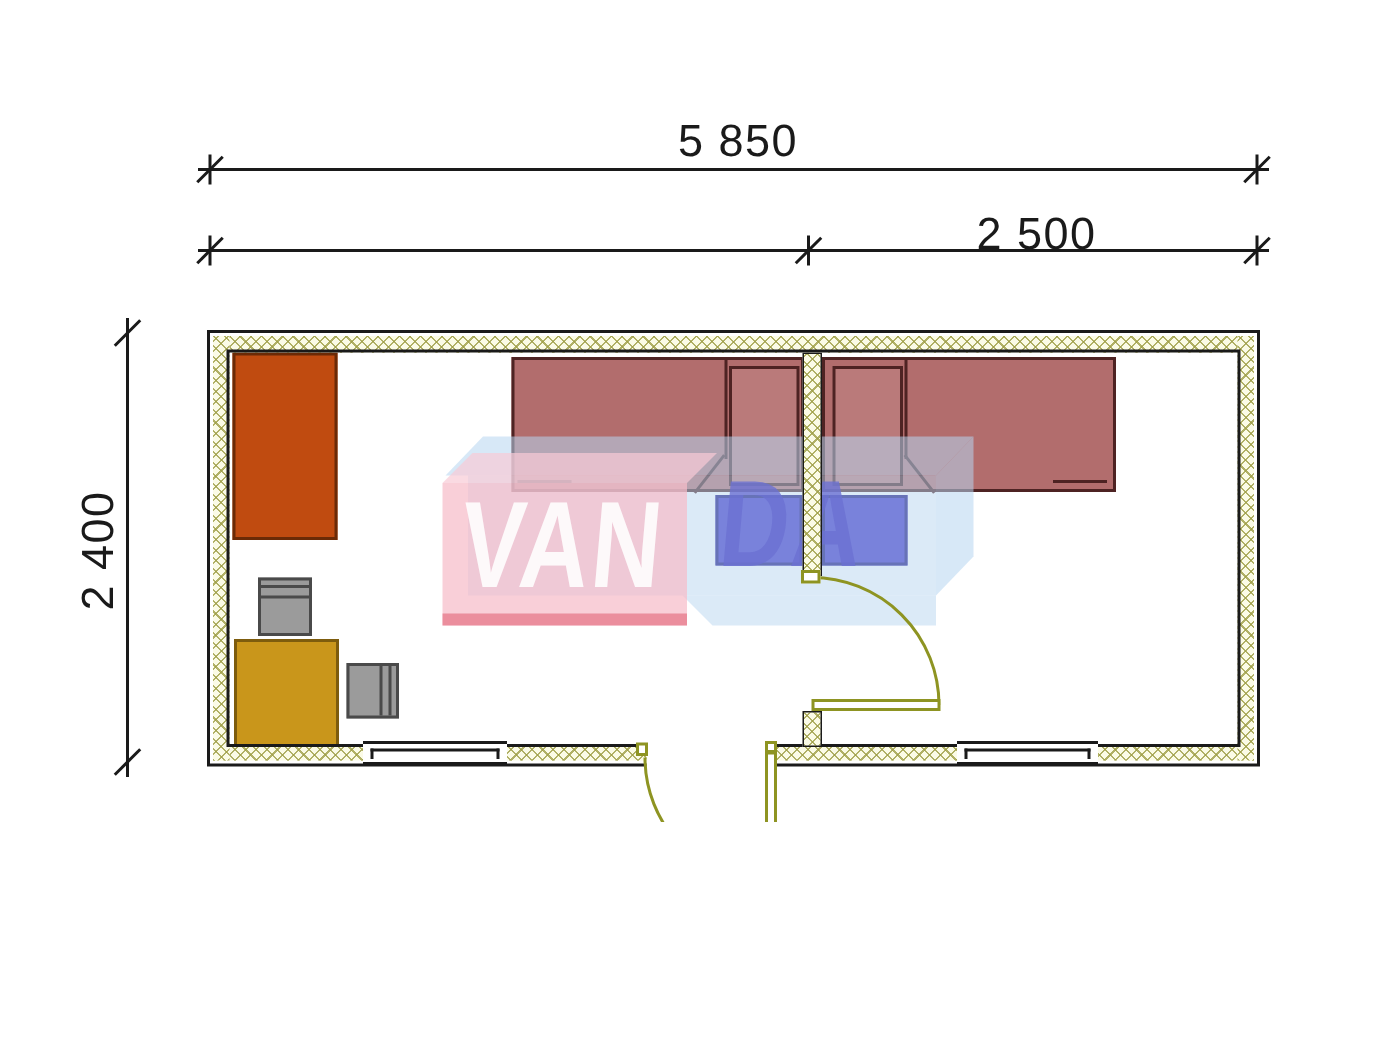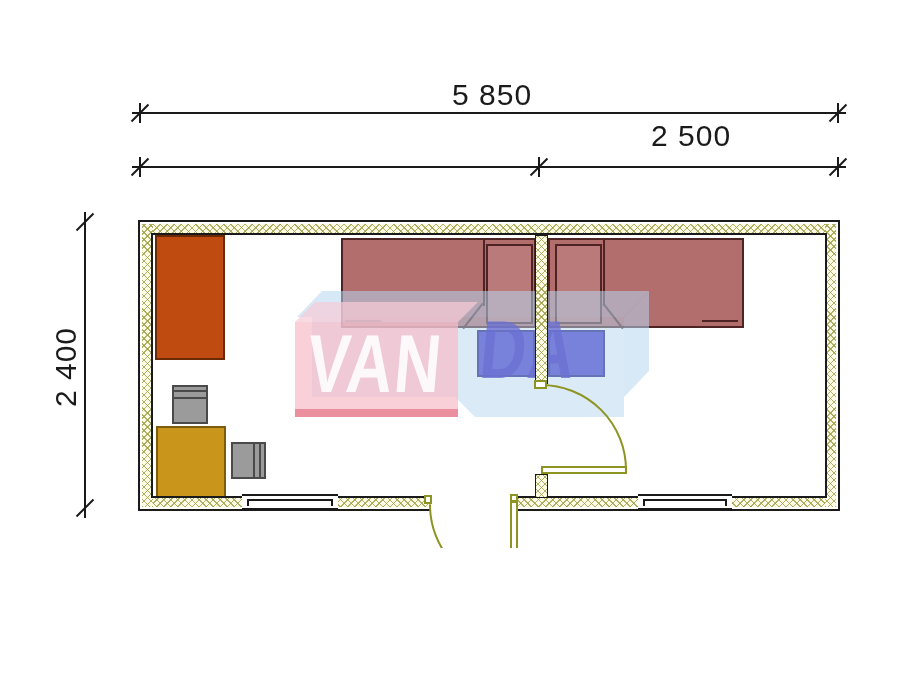--- a/index.html
+++ b/index.html
@@ -63,21 +63,21 @@
 </head>
 <body>
 
 <div class="canvas">
 
   <div class="dim-text" style="left:452px;top:78px;">5 850</div>
   <div class="dim-line h" style="left:132px;top:112px;width:714px;"></div>
   <div class="tick" style="left:140px;top:113px;"></div>
   <div class="tick" style="left:838px;top:113px;"></div>
 
-  <div class="dim-text" style="left:651px;top:119px;text-align:right;">2 500</div>
+  <div class="dim-text" style="left:651px;top:140px;text-align:right;">2 500</div>
   <div class="dim-line h" style="left:132px;top:166px;width:714px;"></div>
   <div class="tick" style="left:140px;top:167px;"></div>
   <div class="tick" style="left:539px;top:167px;"></div>
   <div class="tick" style="left:838px;top:167px;"></div>
 
   <div class="dim-text vrt" style="left:18px;top:350px;width:96px;text-align:center;">2 400</div>
   <div class="dim-line v" style="left:84px;top:214px;height:302px;"></div>
   <div class="tick" style="left:85px;top:222px;"></div>
   <div class="tick" style="left:85px;top:508px;"></div>
 

